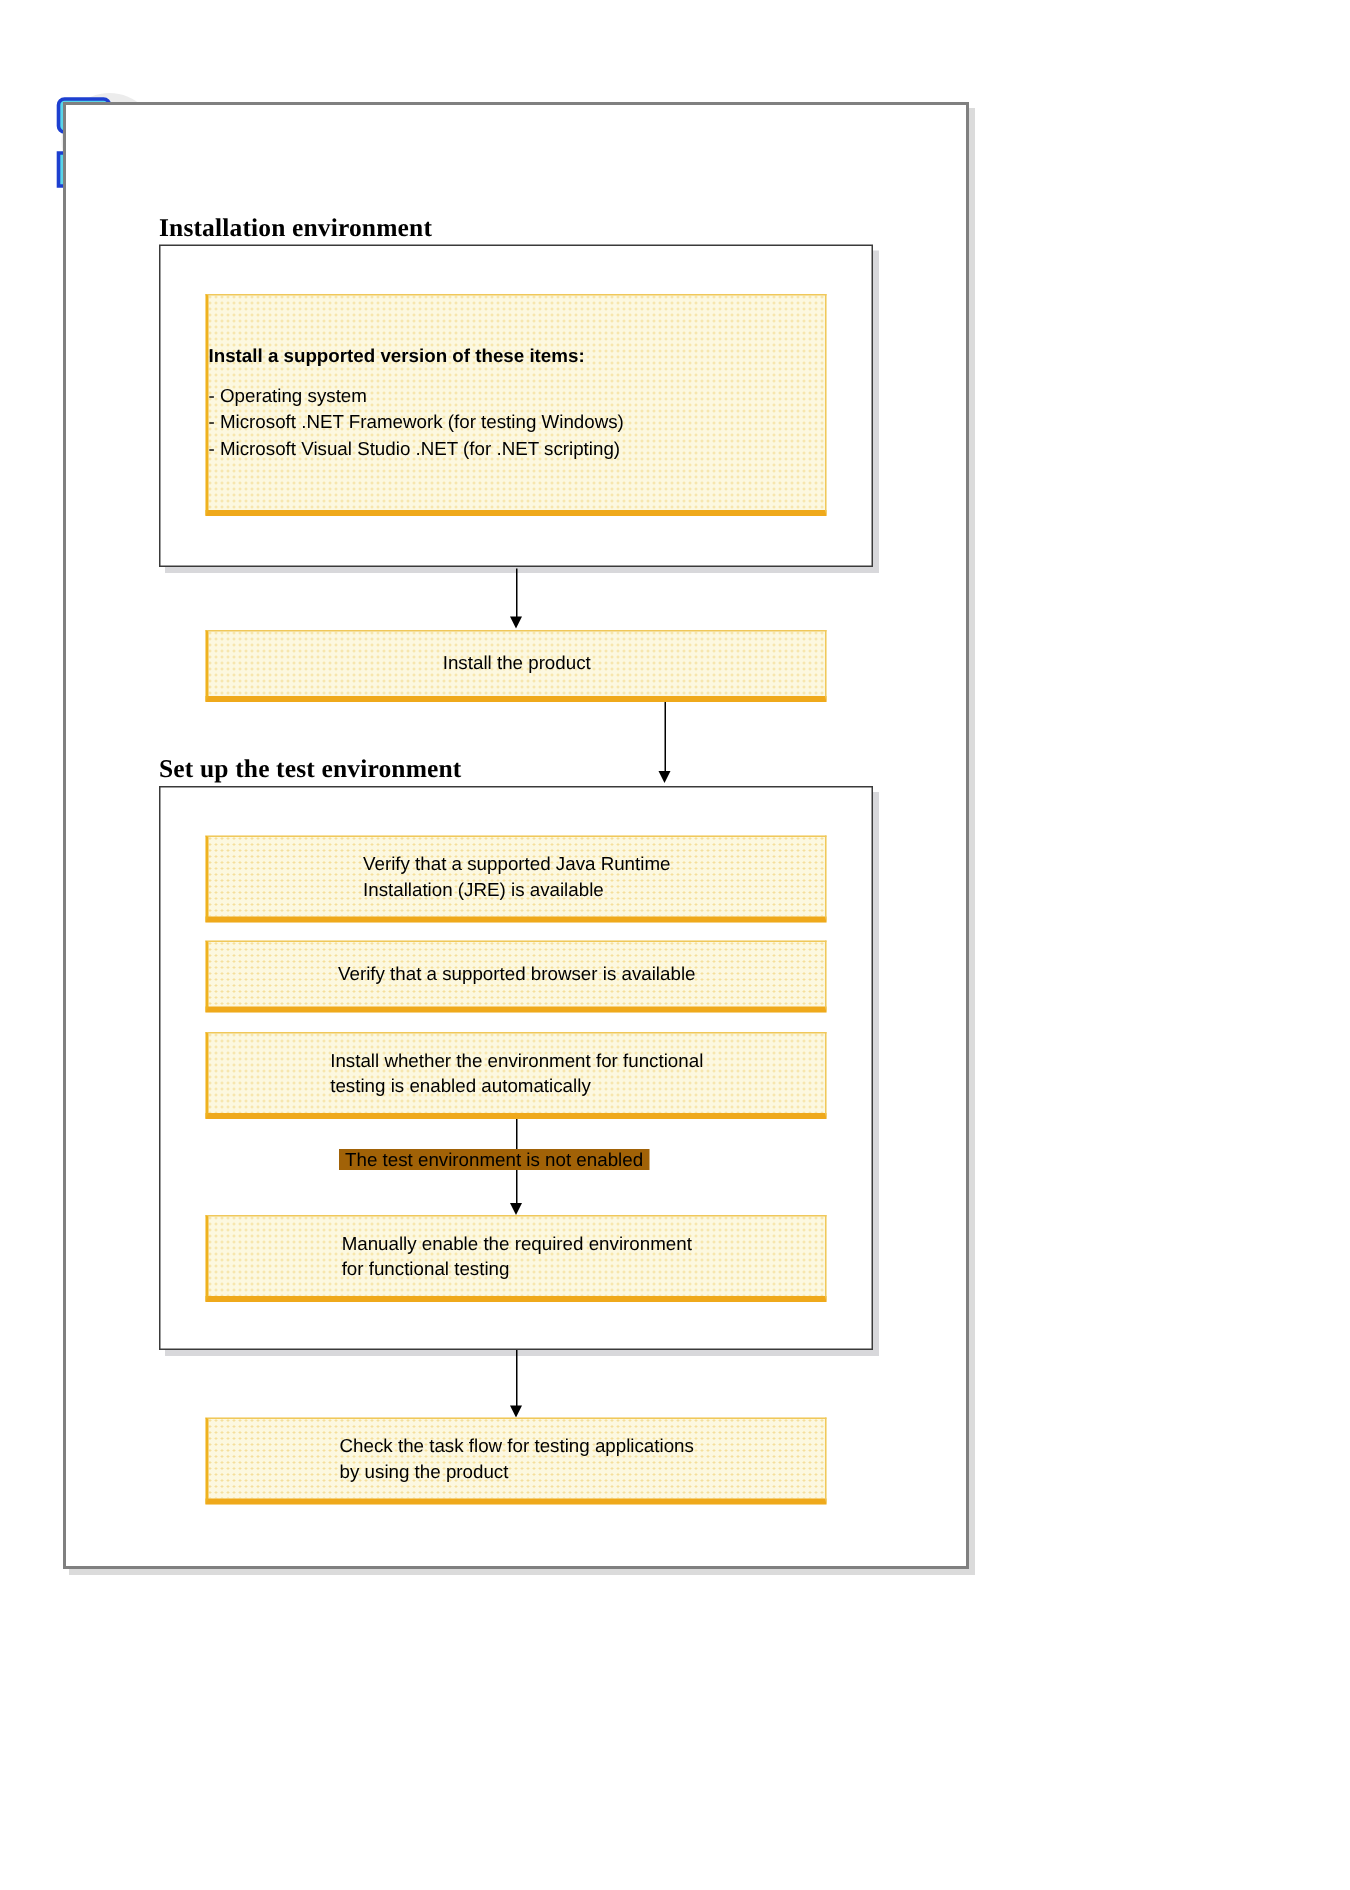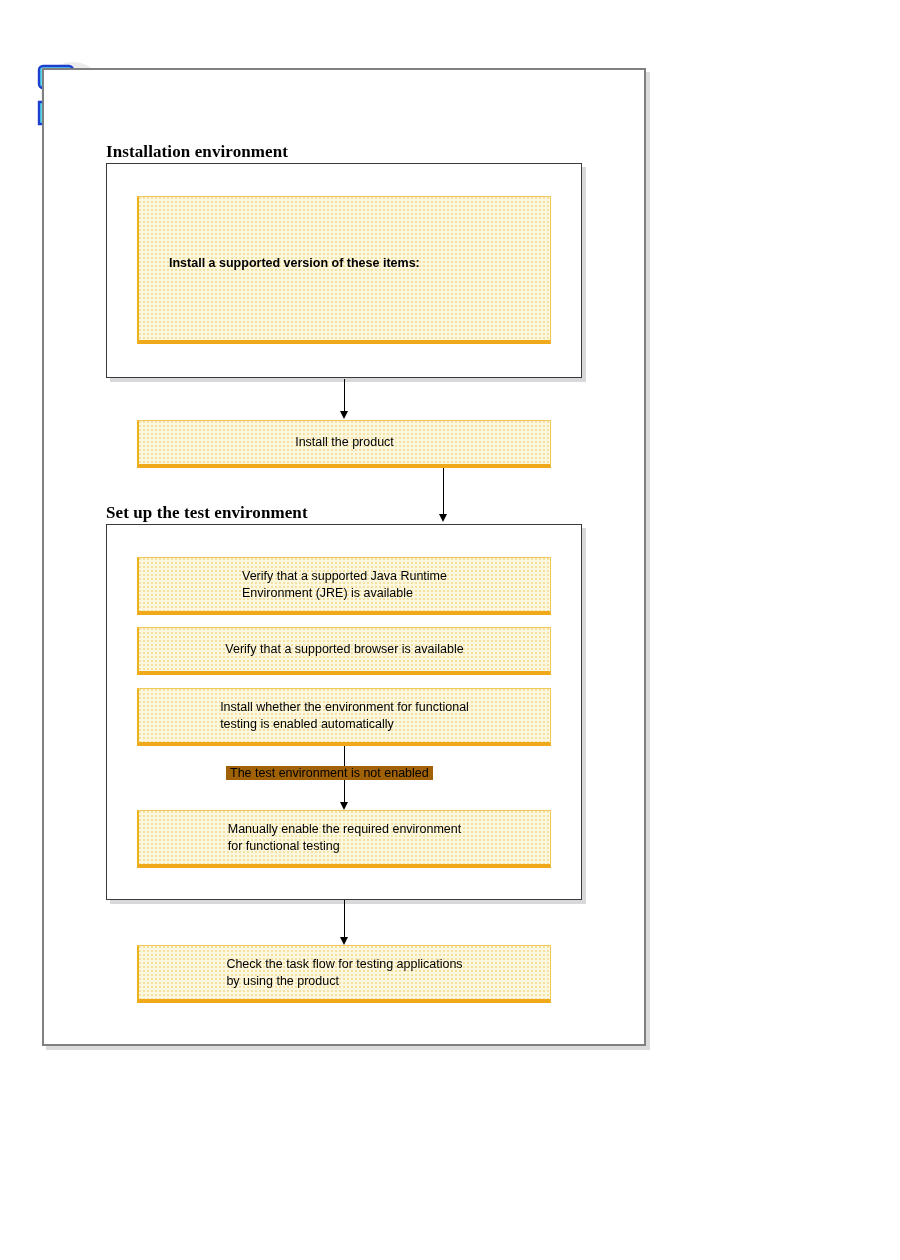--- a/index.html
+++ b/index.html
@@ -160,43 +160,48 @@
   <div>Shift-click to open a new browser.</div>
 </div>
 
 <div id="page-frame"></div>
 
 <div class="section-heading" style="left:106px; top:142px;">Installation environment</div>
 
 <div class="section-box" style="left:106px; top:163px; width:476px; height:215px;"></div>
 
 <div class="task-box" style="left:137px; top:196px; width:414px; height:148px;">
-  <div class="task-text" style="width:100%; padding-left:30px; box-sizing:border-box;">
+  <div class="task-text" style="width:100%; box-sizing:border-box;">
     <div class="task-title">Install a supported version of these items:</div>
+    <div class="task-list">
+      <div>- Operating system</div>
+      <div>- Microsoft .NET Framework (for testing Windows)</div>
+      <div>- Microsoft Visual Studio .NET (for .NET scripting)</div>
+    </div>
   </div>
 </div>
 
 <div class="conn-line" style="left:344px; top:379px; height:34px;"></div>
 <div class="conn-head" style="left:339.5px; top:411px;"></div>
 
 <div class="task-box" style="left:137px; top:420px; width:414px; height:48px;">
   <div class="task-text centered">Install the product</div>
 </div>
 
 <div class="conn-line" style="left:443px; top:468px; height:50px;"></div>
 <div class="conn-head" style="left:438.5px; top:514px;"></div>
 
 <div class="section-heading" style="left:106px; top:503px;">Set up the test environment</div>
 
 <div class="section-box" style="left:106px; top:524px; width:476px; height:376px;"></div>
 
 <div class="task-box" style="left:137px; top:557px; width:414px; height:58px;">
   <div class="task-text">
     <div>Verify that a supported Java Runtime</div>
-    <div>Environment (JRE) is available</div>
+    <div>Installation (JRE) is available</div>
   </div>
 </div>
 
 <div class="task-box" style="left:137px; top:627px; width:414px; height:48px;">
   <div class="task-text centered">Verify that a supported browser is available</div>
 </div>
 
 <div class="task-box" style="left:137px; top:688px; width:414px; height:58px;">
   <div class="task-text">
     <div>Install whether the environment for functional</div>

